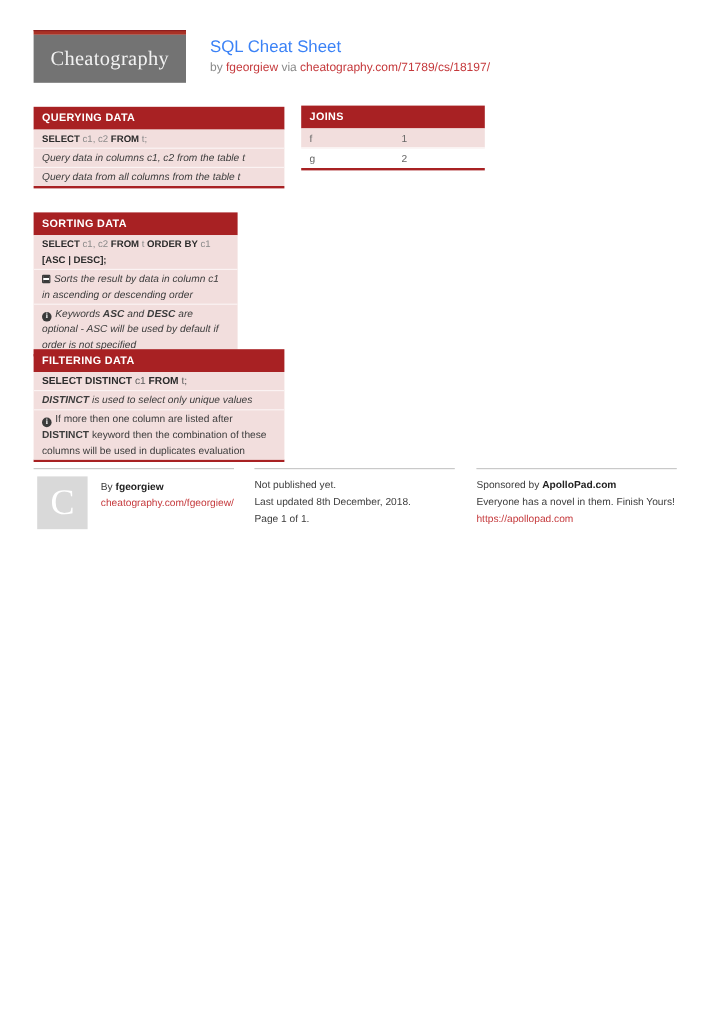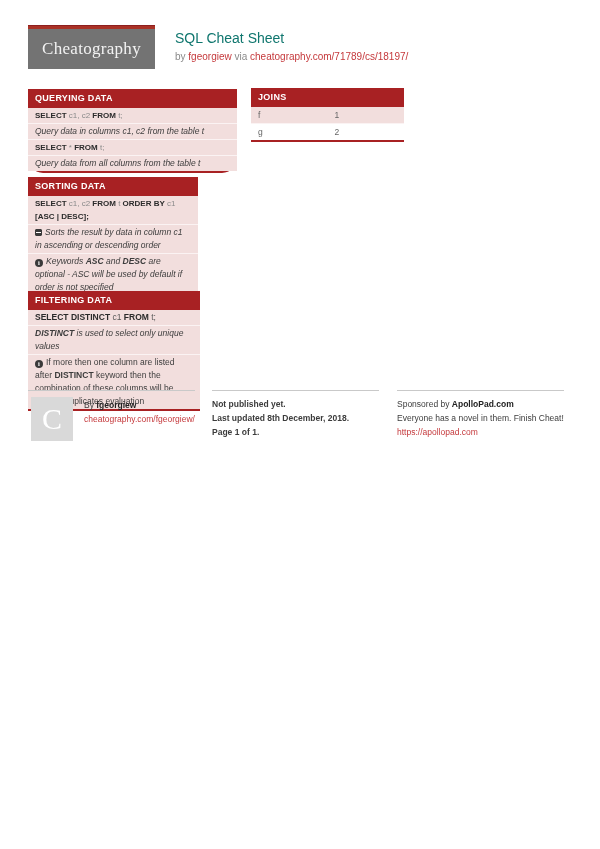--- a/index.html
+++ b/index.html
@@ -14,31 +14,31 @@
   .logo { position:absolute; left:28px; top:25px; width:127px; }
   .logo-topbar { height:3px; background:#a93226; border-top:1px solid #8e1f1f; }
   .logo-box {
     height:40px; background:#737373; display:flex; align-items:center; justify-content:center;
   }
   .logo-box span {
     font-family:"Liberation Serif", serif; font-size:17px; color:#f2f2f2; letter-spacing:.3px;
   }
   .title {
     position:absolute; left:175px; top:30px;
-    font-size:14px; color:#0f766e;
+    font-size:14px; color:#3b82f6;
   }
   .byline { position:absolute; left:175px; top:51px; font-size:10px; color:#8a8a8a; }
   .byline a { color:#c5393c; text-decoration:none; }
 
   
   .card { position:absolute; border-bottom:2px solid #a82123; }
-  .pos-querying  { left:28px;  top:89px;  width:209px;border-radius:15px; }
+  .pos-querying  { left:28px;  top:89px;  width:209px; }
   .pos-joins     { left:251px; top:88px;  width:153px; }
   .pos-sorting   { left:28px;  top:177px; width:170px; }
-  .pos-filtering { left:28px;  top:291px; width:172px; }
+  .pos-filtering { left:28px;  top:291px; width:209px; }
 
   .card-header {
     height:19px; line-height:19px; background:#a82123; color:#ffffff;
     font-size:9px; font-weight:bold; letter-spacing:.3px; padding:0 7px;
   }
   .card-body { background:#f2dedd; }
   .row { padding:1px 7px; font-size:8.5px; line-height:13px; color:#3c3c3c; }
   .row + .row { border-top:1px solid #fbf3f3; }
   .row.code { font-family:Liberation Sans, sans-serif; font-size:8px; }
   .row.code .kw { font-weight:bold; color:#2b2b2b; }
@@ -69,21 +69,21 @@
   }
   .info-icon::before { content:"i"; }
 
   
   .fcol {
     position:absolute; top:390px; width:167px;
     border-top:1px solid #c9c9c9; padding-top:6px;
     font-size:8.5px; line-height:14px; color:#3c3c3c;
   }
   .fcol-1 { left:28px; }
-  .fcol-2 { left:212px;font-weight:bold; }
+  .fcol-2 { left:212px; }
   .fcol-3 { left:397px; }
   .fcol .nowrap { white-space:nowrap; }
   .fcol a { color:#c5393c; text-decoration:none; }
   .fcol b { color:#222; }
   .avatar {
     float:left; margin-left:3px; width:42px; height:44px; background:#d9d9d9;
     text-align:center;
   }
   .avatar span {
     font-family:"Liberation Serif", serif; font-size:30px; color:#ffffff; line-height:44px;
@@ -102,21 +102,20 @@
     </div>
   </div>
   <div class="title">SQL Cheat Sheet</div>
   <div class="byline"><span>by </span><a href="#">fgeorgiew</a><span> via </span><a href="#">cheatography.com/71789/cs/18197/</a></div>
 
   <section class="card pos-querying">
     <div class="card-header">QUERYING DATA</div>
     <div class="card-body">
       <div class="row code"><span class="kw">SELECT</span><span class="id"> c1, c2 </span><span class="kw">FROM</span><span class="id"> t;</span></div>
       <div class="row note">Query data in columns c1, c2 from the table t</div>
-      <div class="row code"><span class="kw">SELECT</span><span class="id"> * </span><span class="kw">FROM</span><span class="id"> t;</span></div>
       <div class="row note">Query data from all columns from the table t</div>
     </div>
   </section>
 
   <section class="card pos-joins">
     <div class="card-header">JOINS</div>
     <div>
       <div class="trow odd">
         <div class="cell">f</div>
         <div class="cell">1</div>
@@ -157,17 +156,17 @@
   </div>
 
   <div class="fcol fcol-2">
     <div class="nowrap">Not published yet.</div>
     <div class="nowrap">Last updated 8th December, 2018.</div>
     <div class="nowrap">Page 1 of 1.</div>
   </div>
 
   <div class="fcol fcol-3">
     <div class="nowrap"><span>Sponsored by </span><b>ApolloPad.com</b></div>
-    <div class="nowrap">Everyone has a novel in them. Finish Cheat!</div>
+    <div class="nowrap">Everyone has a novel in them. Finish Yours!</div>
     <a href="#" class="nowrap">https://apollopad.com</a>
   </div>
 
 </div>
 
 </body></html>

